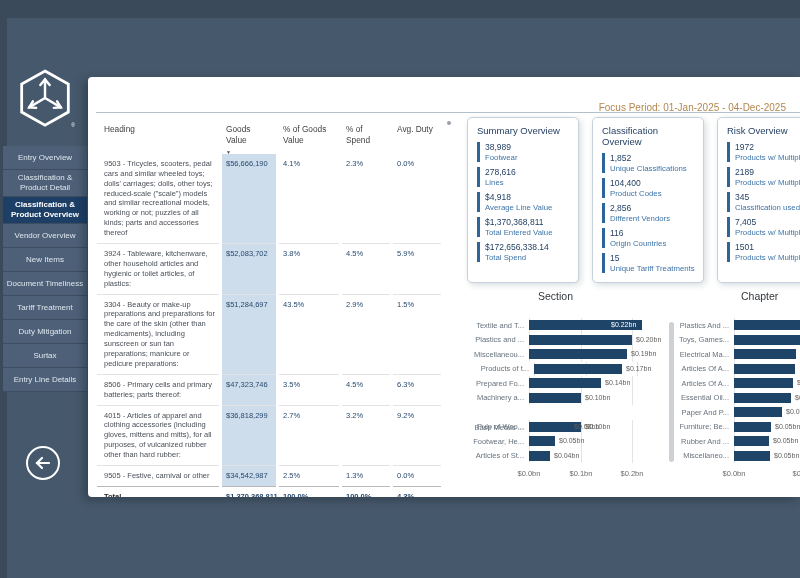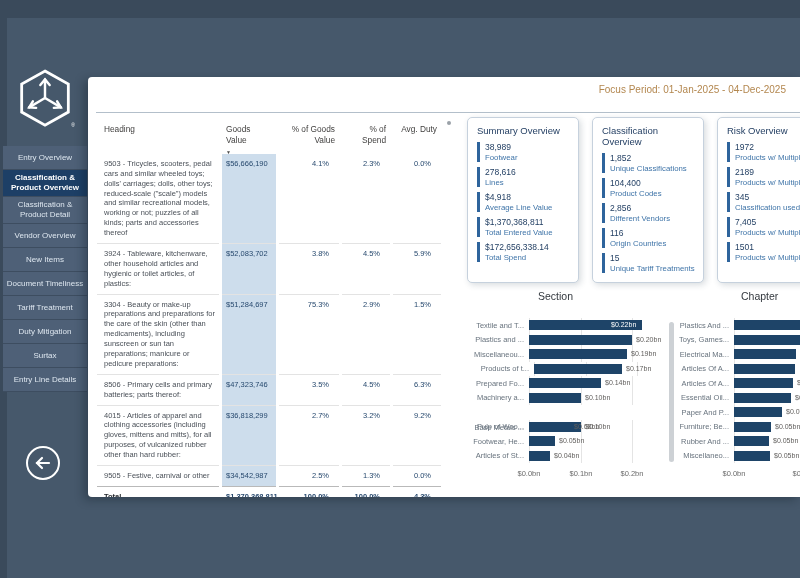--- a/index.html
+++ b/index.html
@@ -17,37 +17,37 @@
     text-align:center;background:#4e6077;border-bottom:1px solid #3d4d60;color:#dde6ef;
     font-size:8px;line-height:1.25;padding:3px 2px;cursor:pointer;}
   .nav-item.active{background:#1d3f66;color:#ffffff;font-weight:bold;}
   .back-btn{position:absolute;left:26px;top:446px;width:34px;height:34px;border-radius:50%;
     border:2.5px solid #ffffff;background:transparent;display:flex;align-items:center;justify-content:center;
     color:#fff;cursor:pointer;padding:0;}
 
   
   .panel{position:absolute;left:88px;top:77px;width:712px;height:420px;background:#ffffff;
     border-radius:4px 0 0 4px;box-shadow:-4px 3px 10px rgba(15,25,35,.35);overflow:hidden;}
-  .focus-period{position:absolute;top:7px;right:14px;font-size:10px;color:#b3874f;text-align:center;}
+  .focus-period{position:absolute;top:25px;right:14px;font-size:10px;color:#b3874f;text-align:center;}
   .divider{position:absolute;left:8px;right:0;top:35px;height:1px;background:#b3bfca;}
   .scroll-dot{position:absolute;left:359px;top:44px;width:4px;height:4px;border-radius:50%;background:#9aa1a8;}
 
   
   .tbl{position:absolute;left:9px;top:43px;width:345px;}
   .trow{display:grid;grid-template-columns:122px 54px 60px 48px 48px;column-gap:3px;}
   .trow > div{box-sizing:border-box;}
   .thead .cell{font-size:8.3px;color:#403f3e;padding:4px 4px 8px 4px;}
   .thead .c-head{padding-left:7px;}
   .thead .sortable{cursor:pointer;position:relative;}
   .sort-arrow{position:absolute;left:4px;bottom:-1px;font-size:5px;color:#4a4a4a;line-height:1;}
   .tbody .trow{cursor:pointer;}
   .tbody .trow + .trow .cell{border-top:1px solid #e3e3e3;}
   .cell{font-size:7.5px;line-height:1.32;padding:5px 4px;}
   .c-head{color:#4a5058;padding-left:7px;}
-  .c-num{color:#27496e;text-align:right;padding-right:10px;}
+  .c-num{color:#27496e;padding-right:10px;}
   .c-gv{color:#27496e;background:#cdddec;padding-left:4px;}
   .ttotal .cell{border-top:1px solid #b9b9b9;font-weight:bold;}
   .ttotal .c-head{color:#1f2328;}
 
   
   .cards{position:absolute;left:379px;top:40px;display:flex;gap:13px;}
   .card{box-sizing:border-box;width:112px;height:166px;background:#fff;border:1px solid #c6d1dd;
     border-radius:5px;box-shadow:2px 2px 6px rgba(40,60,80,.18);overflow:hidden;flex:0 0 112px;}
   .card-title{font-size:9.5px;color:#1e3a5f;padding:7px 9px 1px 9px;}
   .kpi{margin:5px 0 0 9px;border-left:3px solid #2e649c;padding-left:5px;}
@@ -88,22 +88,22 @@
           <line x1="30" y1="32" x2="47" y2="42"></line>
           <polyline points="39.5,42.5 47,42 43,35.5"></polyline>
           <line x1="30" y1="32" x2="13" y2="42"></line>
           <polyline points="20.5,42.5 13,42 17,35.5"></polyline>
         </g>
       </svg>
       <span class="reg">®</span>
     </div>
     <nav class="nav" id="nav">
         <div class="nav-item">Entry Overview</div>
+        <div class="nav-item">Classification &amp; Product Detail</div>
         <div class="nav-item active">Classification &amp; Product Overview</div>
-        <div class="nav-item">Classification &amp; Product Detail</div>
         <div class="nav-item">Vendor Overview</div>
         <div class="nav-item">New Items</div>
         <div class="nav-item">Document Timeliness</div>
         <div class="nav-item">Tariff Treatment</div>
         <div class="nav-item">Duty Mitigation</div>
         <div class="nav-item">Surtax</div>
         <div class="nav-item">Entry Line Details</div>
       </nav>
     <button class="back-btn" title="">
       <svg width="20" height="20" viewBox="0 0 20 20">
@@ -139,21 +139,21 @@
           <div class="trow">
             <div class="cell c-head">3924 - Tableware, kitchenware, other household articles and hygienic or toilet articles, of plastics:</div>
             <div class="cell c-gv">$52,083,702</div>
             <div class="cell c-num">3.8%</div>
             <div class="cell c-num">4.5%</div>
             <div class="cell c-num">5.9%</div>
           </div>
           <div class="trow">
             <div class="cell c-head">3304 - Beauty or make-up preparations and preparations for the care of the skin (other than medicaments), including sunscreen or sun tan preparations; manicure or pedicure preparations:</div>
             <div class="cell c-gv">$51,284,697</div>
-            <div class="cell c-num">75.3%</div>
+            <div class="cell c-num">43.5%</div>
             <div class="cell c-num">2.9%</div>
             <div class="cell c-num">1.5%</div>
           </div>
           <div class="trow">
             <div class="cell c-head">8506 - Primary cells and primary batteries; parts thereof:</div>
             <div class="cell c-gv">$47,323,746</div>
             <div class="cell c-num">3.5%</div>
             <div class="cell c-num">4.5%</div>
             <div class="cell c-num">6.3%</div>
           </div>

